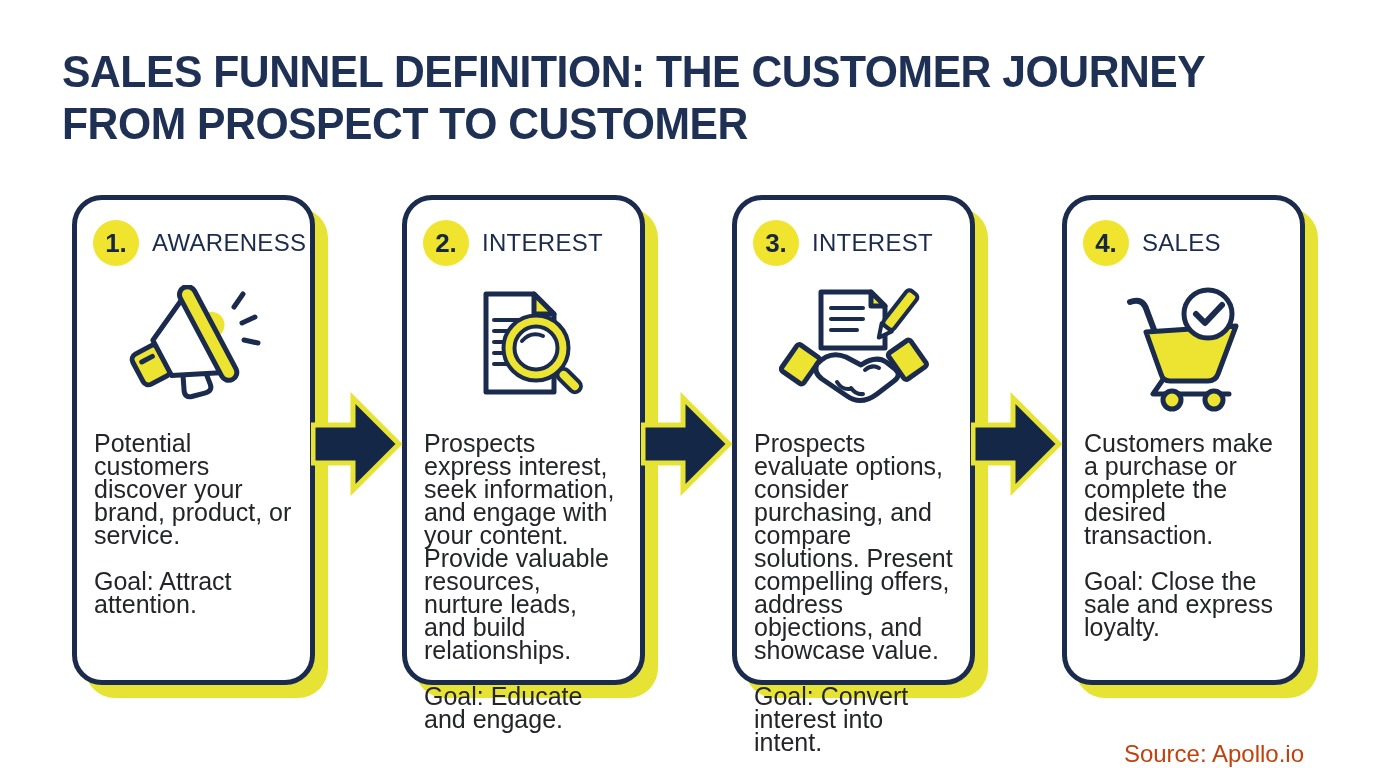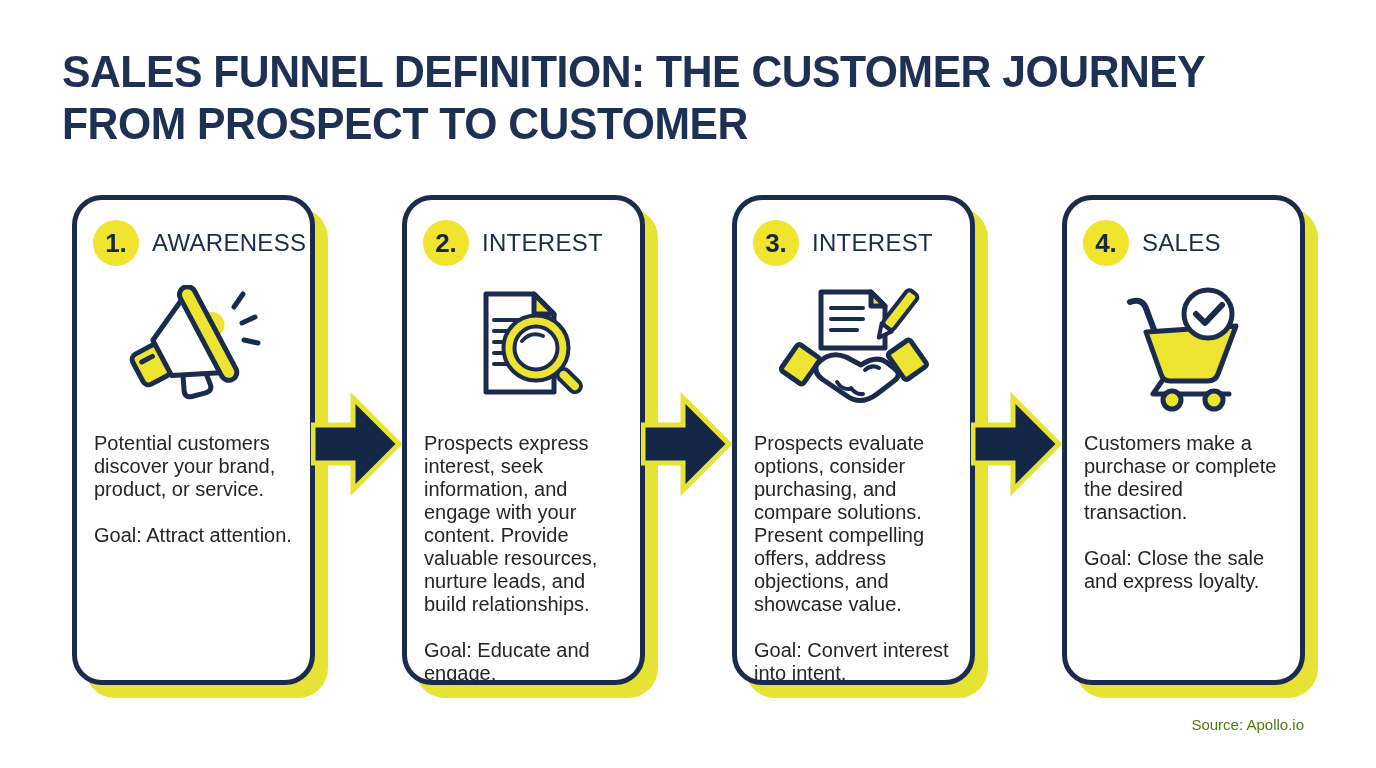--- a/index.html
+++ b/index.html
@@ -67,38 +67,38 @@
   .icon-area{
     height:148px;
     margin-top:10px;
     display:flex;
     align-items:center;
     justify-content:center;
   }
   .card-body{
     padding:8px 16px 0 17px;
     color:var(--text);
-    font-size:20px;
+    font-size:25px;
     line-height:23px;
   }
   .card-body p{margin-bottom:23px;}
   .flow-arrow{
     position:absolute;
     top:392px;
     width:92px;height:104px;
     z-index:3;
   }
   .arrow-1{left:311px;}
   .arrow-2{left:641px;}
   .arrow-3{left:971px;}
   .source{
     position:absolute;
-    right:72px; top:716px;
-    font-size:15px;
-    color:#4d7c0f;
+    right:72px; top:740px;
+    font-size:24px;
+    color:#c2410c;
   }
   svg{display:block;}
 </style>
 </head>
 <body>
 
 <div class="title">
   <div>SALES FUNNEL DEFINITION: THE CUSTOMER JOURNEY</div>
   <div>FROM PROSPECT TO CUSTOMER</div>
 </div>

